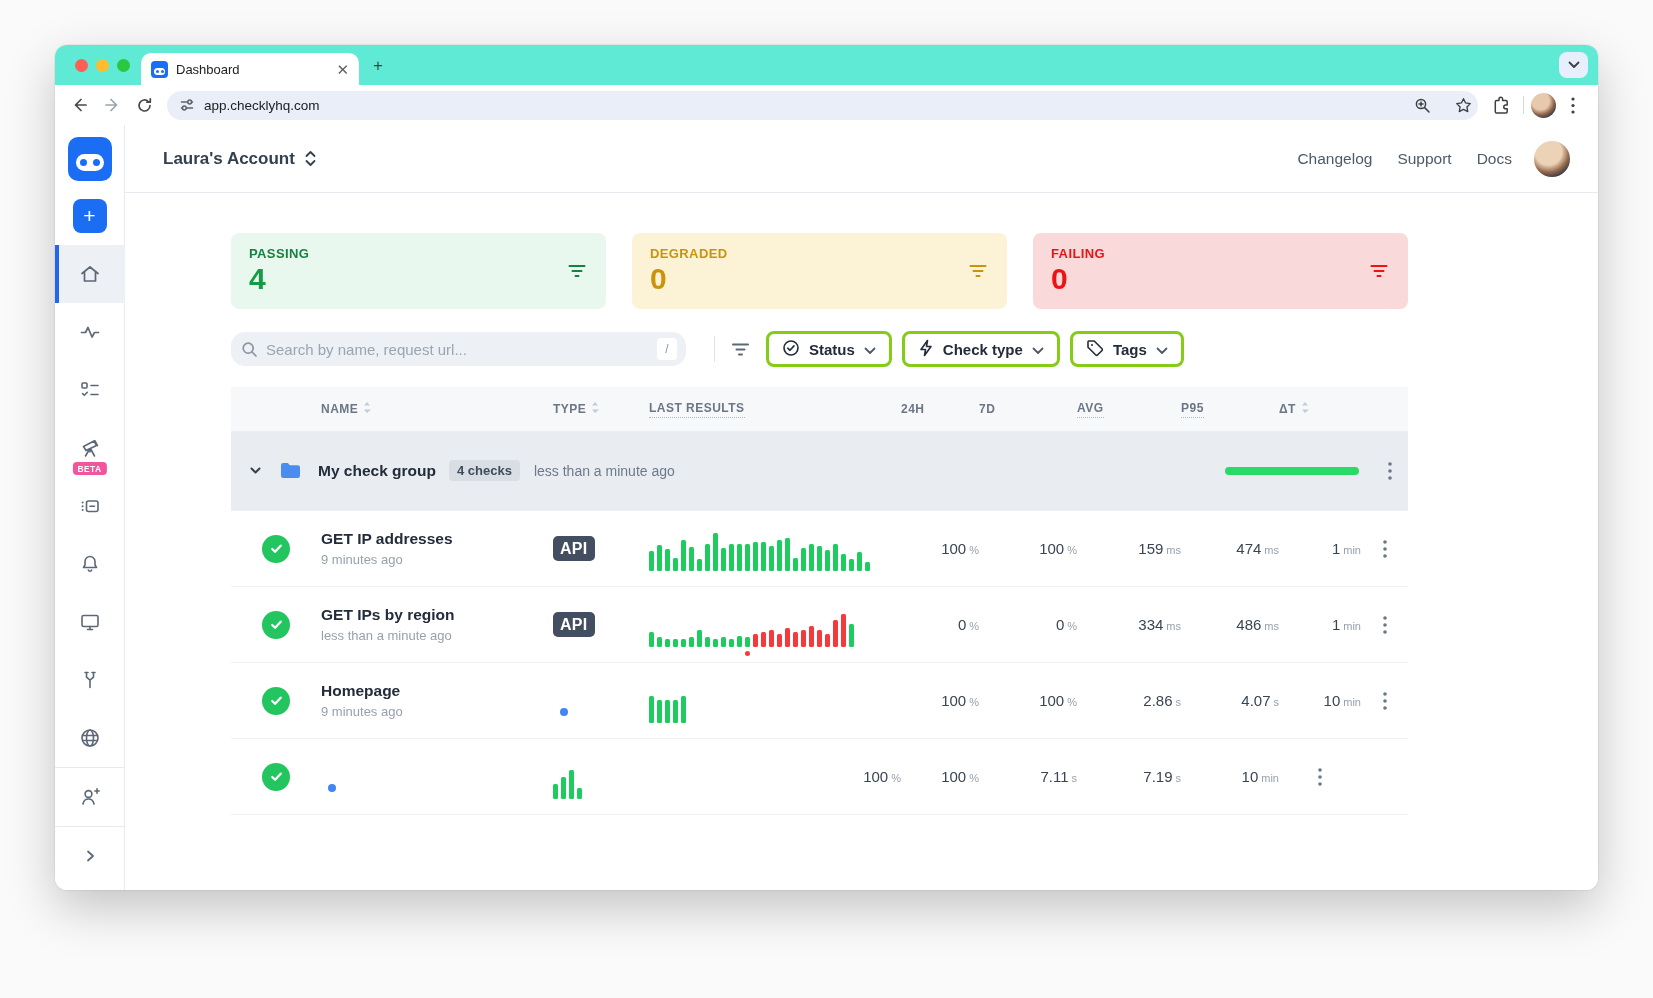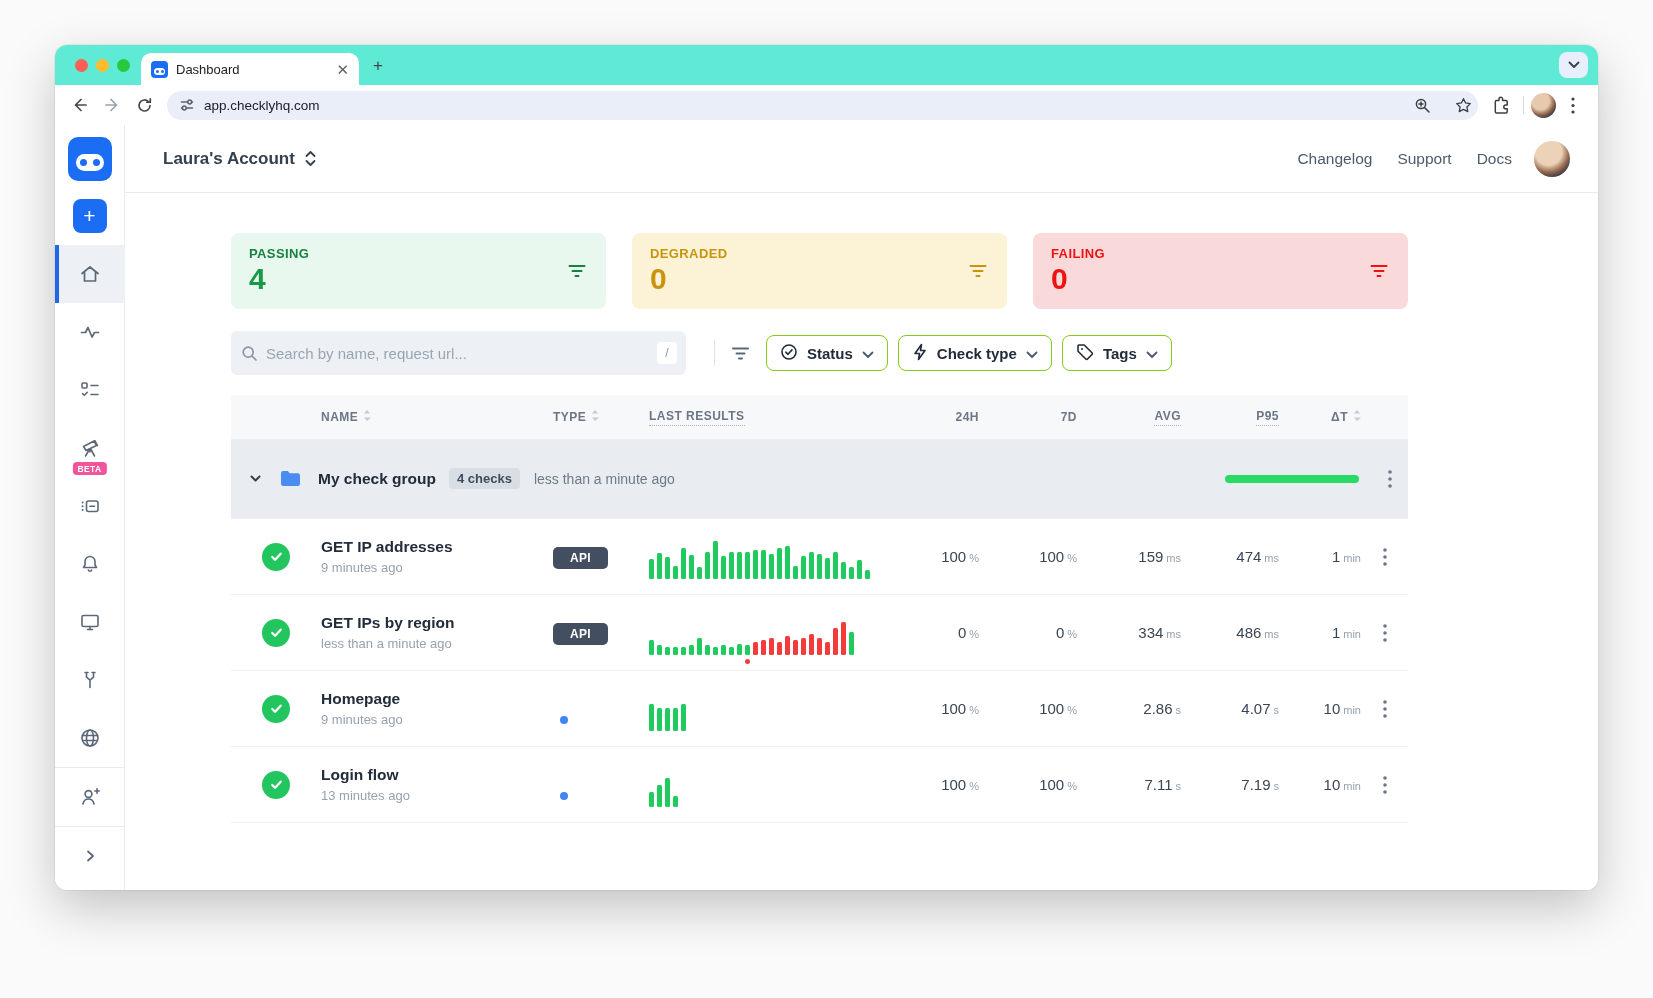--- a/index.html
+++ b/index.html
@@ -62,50 +62,50 @@
   .card--green .ccount{color:#169a47}
   .card--yellow{background:#fcf3d7}
   .card--yellow .clabel,.card--yellow .ccount,.card--yellow .cfilter{color:#c9940c}
   .card--red{background:#f9d9d9}
   .card--red .clabel,.card--red .ccount,.card--red .cfilter{color:#ed1313}
   .clabel{font-size:13px;font-weight:700;letter-spacing:.03em}
   .ccount{font-size:30px;font-weight:700;margin-top:1px}
   .cfilter{position:absolute;right:20px;top:31px}
   
   .filterbar{margin-top:22px;display:flex;align-items:center}
-  .search{width:455px;height:44px;background:#edf0f4;border-radius:6px;display:flex;align-items:center;padding:0 9px 0 10px;gap:8px}
+  .search{width:455px;height:34px;background:#edf0f4;border-radius:14px;display:flex;align-items:center;padding:0 9px 0 10px;gap:8px}
   .search-input{flex:1;border:none;outline:none;background:transparent;font-size:15px;color:#33404f;font-family:inherit}
   .search-input::placeholder{color:#9aa5b2}
   .slash{width:20px;height:22px;background:#fff;border-radius:4px;color:#8b95a5;font-size:12px;display:flex;align-items:center;justify-content:center}
   .vdiv{width:1px;height:26px;background:#dfe3e9;margin:0 16px 0 28px}
   .funnel{margin-right:16px;display:flex}
   .fbtns{display:flex;gap:10px}
-  .fbtn{height:36px;border:1px solid #84cc16;border-radius:8px;background:#fff;padding:0 13px;display:flex;align-items:center;gap:9px;
+  .fbtn{height:36px;border:3px solid #84cc16;border-radius:8px;background:#fff;padding:0 13px;display:flex;align-items:center;gap:9px;
     font-size:15px;font-weight:600;color:#222c3a}
   
   .table{margin-top:20px;border-bottom:1px solid #eef1f4}
   .grid{display:grid;grid-template-columns:90px 232px 96px 252px 78px 98px 104px 98px 82px 47px;align-items:center}
   .thead{height:44px;background:#f7f8fa;font-size:12px;font-weight:700;color:#6b7686;letter-spacing:.04em}
   .th{display:flex;align-items:center;gap:5px}
-  .th.num{justify-content:flex-end}
+  .th.num{}
   .th .lbl.dotted{border-bottom:1px dotted #aeb8c4;padding-bottom:2px}
   .group-row{height:79px;background:#e9edf1;display:flex;align-items:center;padding-left:17px;position:relative}
   .g-chev{display:flex;margin-right:17px}
   .g-folder{display:flex;margin-right:17px}
   .g-name{font-size:15.5px;font-weight:700;color:#222c3a}
   .g-badge{margin-left:13px;background:#d9dee4;border-radius:4px;padding:3px 8px;font-size:13px;font-weight:700;color:#3f4c5d}
   .g-updated{margin-left:14px;font-size:14px;color:#6e7a89}
   .g-progress{position:absolute;right:49px;top:36px;width:134px;height:8px;border-radius:4px;background:#2ada66}
   .g-kebab{position:absolute;right:16px;top:31px}
   .trow{height:76px;border-top:1px solid #eef1f4;background:#fff}
   .c-icon{display:flex;justify-content:center}
   .status-ok{width:28px;height:28px;border-radius:50%;background:#22c55e;display:flex;align-items:center;justify-content:center}
   .r-name{font-size:15.5px;font-weight:700;color:#222c3a}
   .r-time{font-size:13px;color:#97a1ae;margin-top:4px}
-  .api-badge{background:#434e61;color:#fff;font-size:12px;font-weight:700;letter-spacing:.02em;border-radius:5px;padding:4px 17px}
+  .api-badge{background:#434e61;color:#fff;font-size:16px;font-weight:700;letter-spacing:.02em;border-radius:5px;padding:4px 7px}
   .chrome{width:22px;height:22px;border-radius:50%;position:relative;
     background:conic-gradient(from -60deg,#ea4335 0 120deg,#fbbc05 120deg 240deg,#34a853 240deg 360deg)}
   .chrome::before{content:"";position:absolute;left:5px;top:5px;width:12px;height:12px;background:#fff;border-radius:50%}
   .chrome::after{content:"";position:absolute;left:7px;top:7px;width:8px;height:8px;background:#4285f4;border-radius:50%}
   .bars{display:flex;align-items:flex-end;gap:3px;height:44px}
   .bar{width:5px;border-radius:1.5px;position:relative}
   .bar.g{background:#1fcb5e}
   .bar.r{background:#f43b3b}
   .bar.dotmark::after{content:"";position:absolute;left:0;bottom:-9px;width:5px;height:5px;border-radius:50%;background:#f43b3b}
   .cell.num{text-align:right}
@@ -565,24 +565,20 @@
                 </div>
               </div>
               <div class="trow grid">
                 <div class="cell c-icon">
                   <span class="status-ok">
                     <svg width="15" height="15" viewBox="0 0 16 16">
                       <path d="M3.5 8.5 6.5 11.5 12.5 5" stroke="#fff" stroke-width="2.4" fill="none" stroke-linecap="round" stroke-linejoin="round"></path>
                     </svg>
                   </span>
                 </div>
-                <div class="cell">
-                  <div class="r-name">Login flow</div>
-                  <div class="r-time">13 minutes ago</div>
-                </div>
                 <div class="cell"><span class="chrome"></span></div>
                 <div class="cell">
                   <div class="bars">
                     <span class="bar g" style="height: 15px;"></span>
                     <span class="bar g" style="height: 22px;"></span>
                     <span class="bar g" style="height: 29px;"></span>
                     <span class="bar g" style="height: 11px;"></span>
                   </div>
                 </div>
                 <div class="cell num"><span class="val">100</span><span class="unit">%</span></div>

